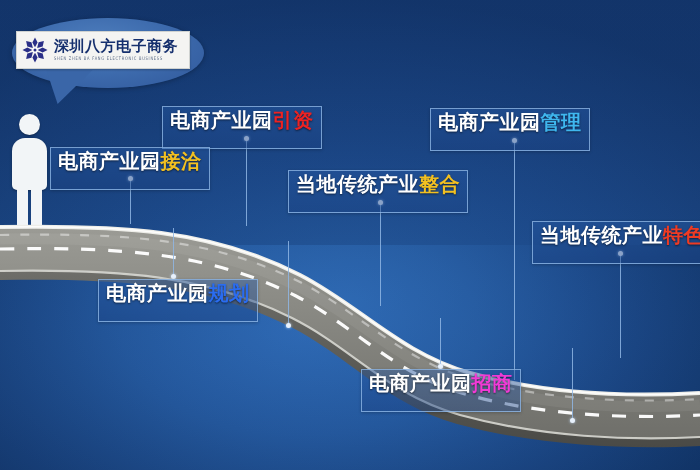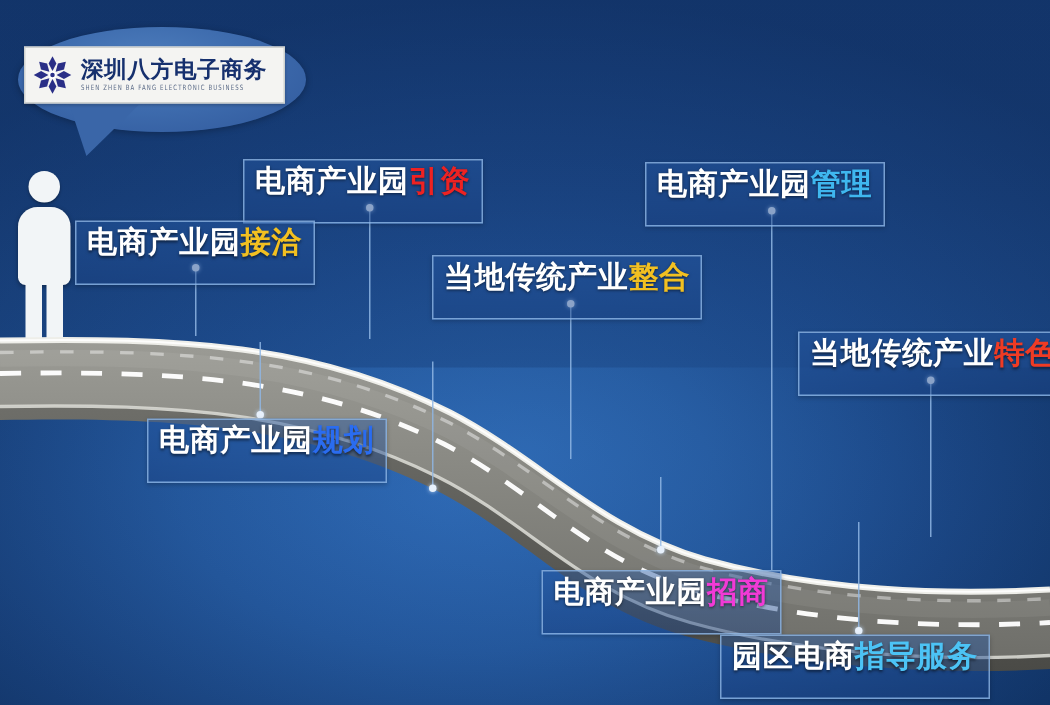--- a/index.html
+++ b/index.html
@@ -206,21 +206,18 @@
 
   <div class="label" style="left:532px;top:221px;">
     <span class="t"><span>当地传统产业</span><em style="color:#ef3b24">特色</em></span>
   </div>
 
   <div class="label" style="left:98px;top:279px;">
     <span class="t"><span>电商产业园</span><em style="color:#2a6cf0">规划</em></span>
   </div>
 
 
-  <div class="label" style="left:361px;top:380px;">
+  <div class="label" style="left:361px;top:369px;">
     <span class="t"><span>电商产业园</span><em style="color:#f13ad6">招商</em></span>
   </div>
 
-  <div class="label" style="left:480px;top:423px;">
-    <span class="t"><span>园区电商</span><em style="color:#4cc3f5">指导服务</em></span>
-  </div>
 
 </div>
 
 </body></html>

